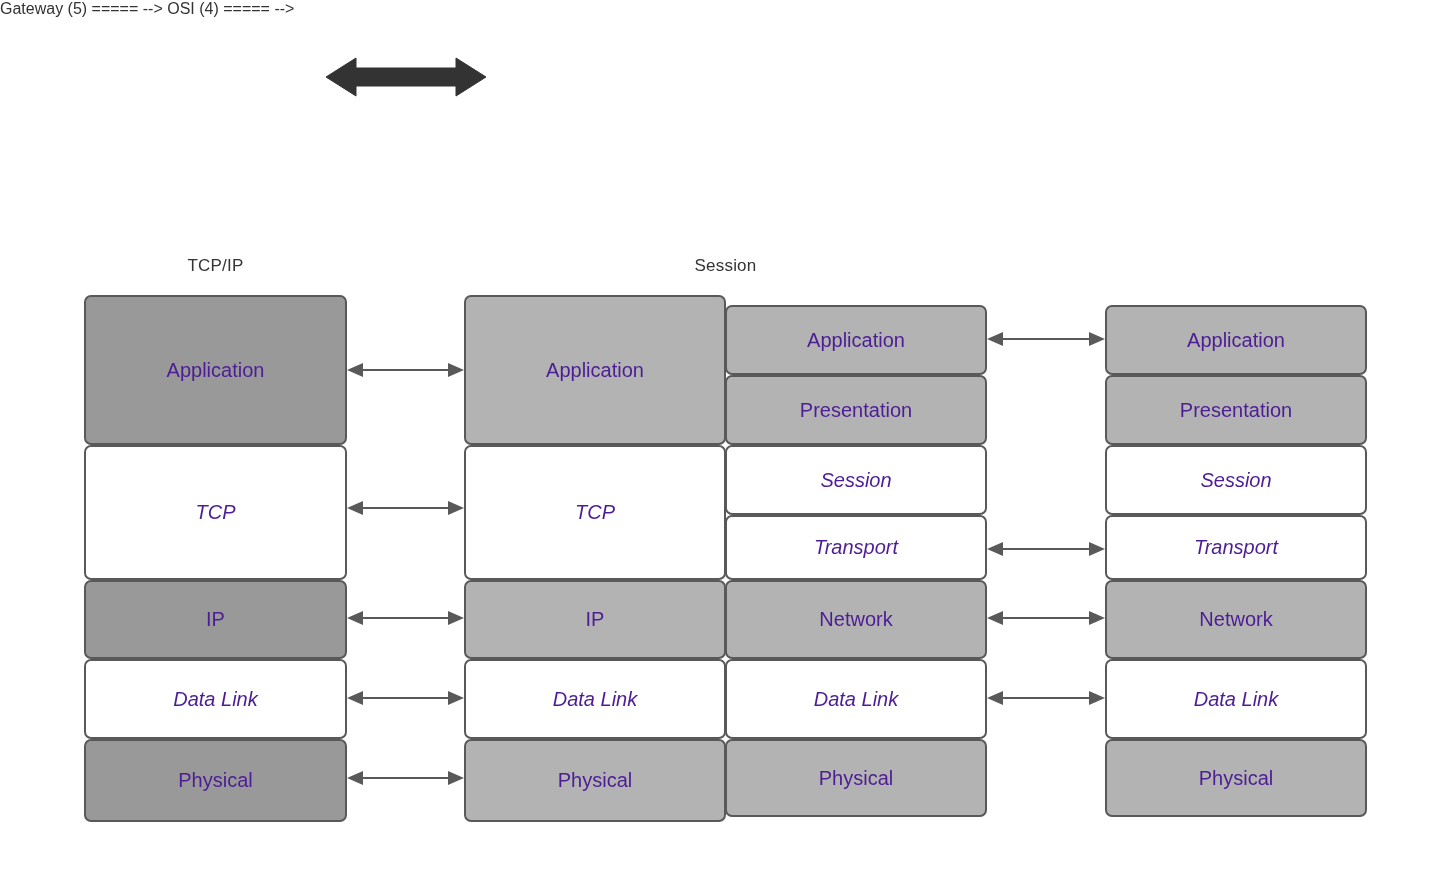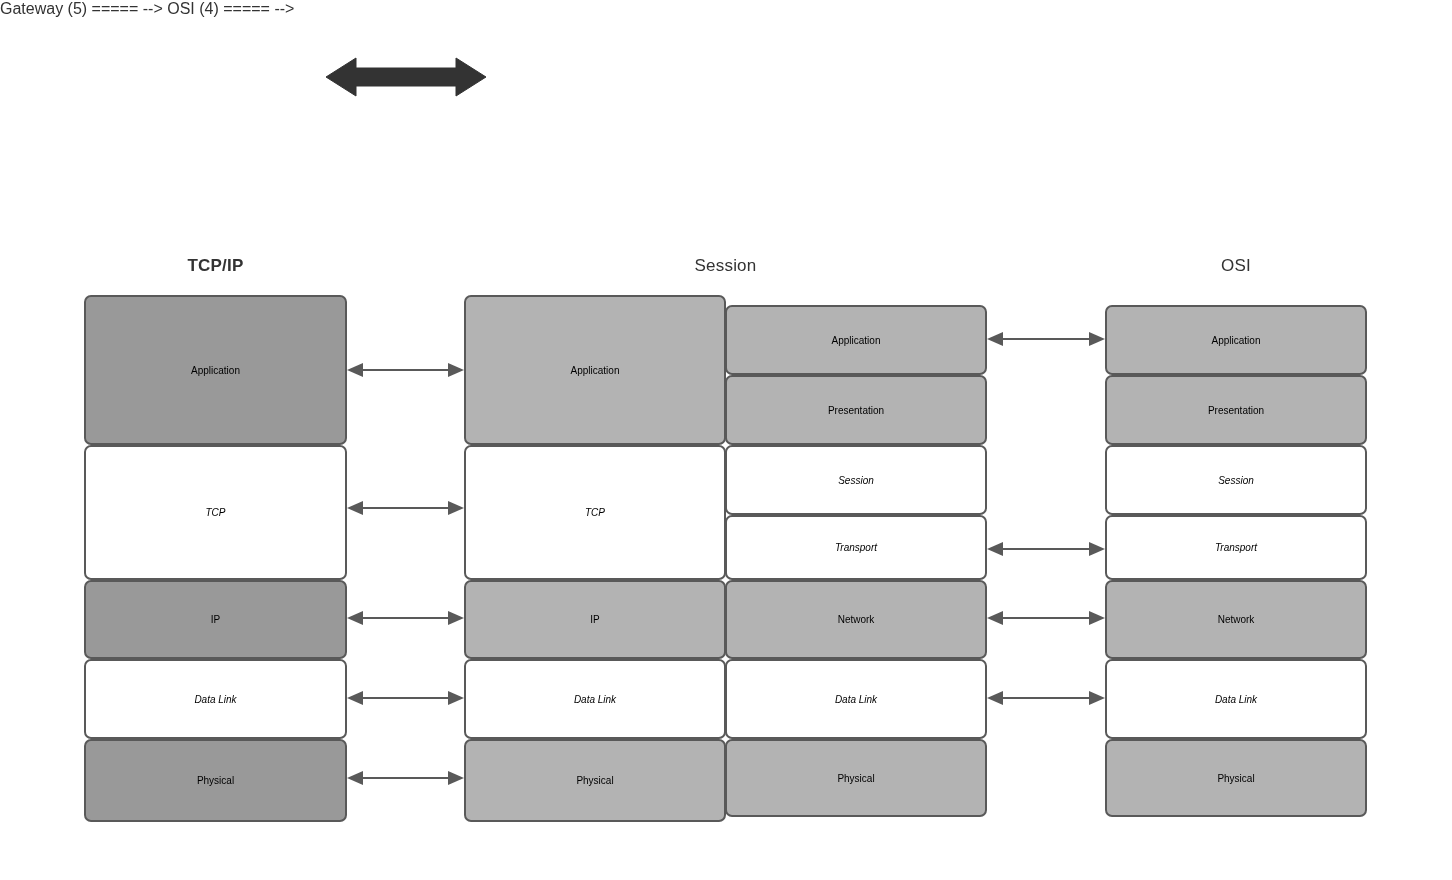--- a/index.html
+++ b/index.html
@@ -22,36 +22,36 @@
 
   
   .col-title{
     position:absolute;
     font-size:17px;
     color:#333333;
     text-align:center;
     white-space:nowrap;
     letter-spacing:.2px;
   }
-  #title-tcpip{left:84px;top:256px;width:263px;font-weight:bold;}
+  #title-tcpip{left:84px;top:256px;width:263px;}
   #title-gateway{left:464px;top:256px;width:523px;}
   #title-osi{left:1105px;top:256px;width:262px;}
 
   
   .stack{position:absolute;}
   .layer{
     position:absolute;
     box-sizing:border-box;
     border:2px solid #595959;
     border-radius:7px;
     display:flex;
     align-items:center;
     justify-content:center;
-    font-size:10px;
-    color:#000000;
+    font-size:20px;
+    color:#4c1d95;
     background:#ffffff;
     white-space:nowrap;
   }
   .layer.shade-dark{background:#999999;}
   .layer.shade-light{background:#b3b3b3;}
   .layer.plain{background:#ffffff;font-style:italic;}
 
   
   #tcpip-stack{left:84px;top:295px;width:263px;height:527px;}
   
@@ -73,21 +73,20 @@
   
   <div class="big-arrow">
     <svg width="160" height="42" viewBox="0 0 160 42" xmlns="http://www.w3.org/2000/svg">
       <polygon points="0,21 30,2 30,12 130,12 130,2 160,21 130,40 130,30 30,30 30,40" fill="#333333" stroke="#333333" stroke-width="1" stroke-linejoin="round"></polygon>
     </svg>
   </div>
 
   
   <div class="col-title" id="title-tcpip">TCP/IP</div>
   <div class="col-title" id="title-gateway">Session</div>
-  <div class="col-title" id="title-osi">OSI</div>
 
   
   <div class="stack" id="tcpip-stack">
     <div class="layer shade-dark" style="left:0;top:0;width:263px;height:150px;">Application</div>
     <div class="layer plain" style="left:0;top:150px;width:263px;height:135px;">TCP</div>
     <div class="layer shade-dark" style="left:0;top:285px;width:263px;height:79px;">IP</div>
     <div class="layer plain" style="left:0;top:364px;width:263px;height:80px;">Data Link</div>
     <div class="layer shade-dark" style="left:0;top:444px;width:263px;height:83px;">Physical</div>
   </div>
 

